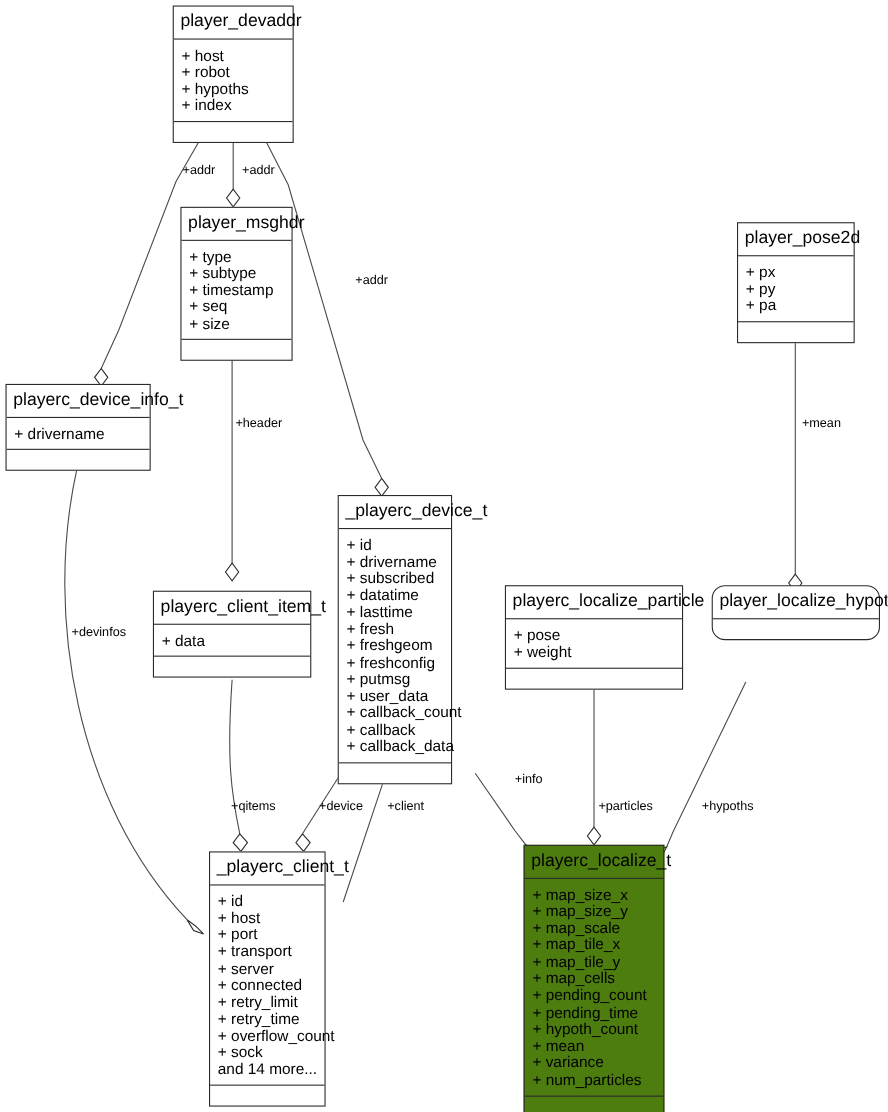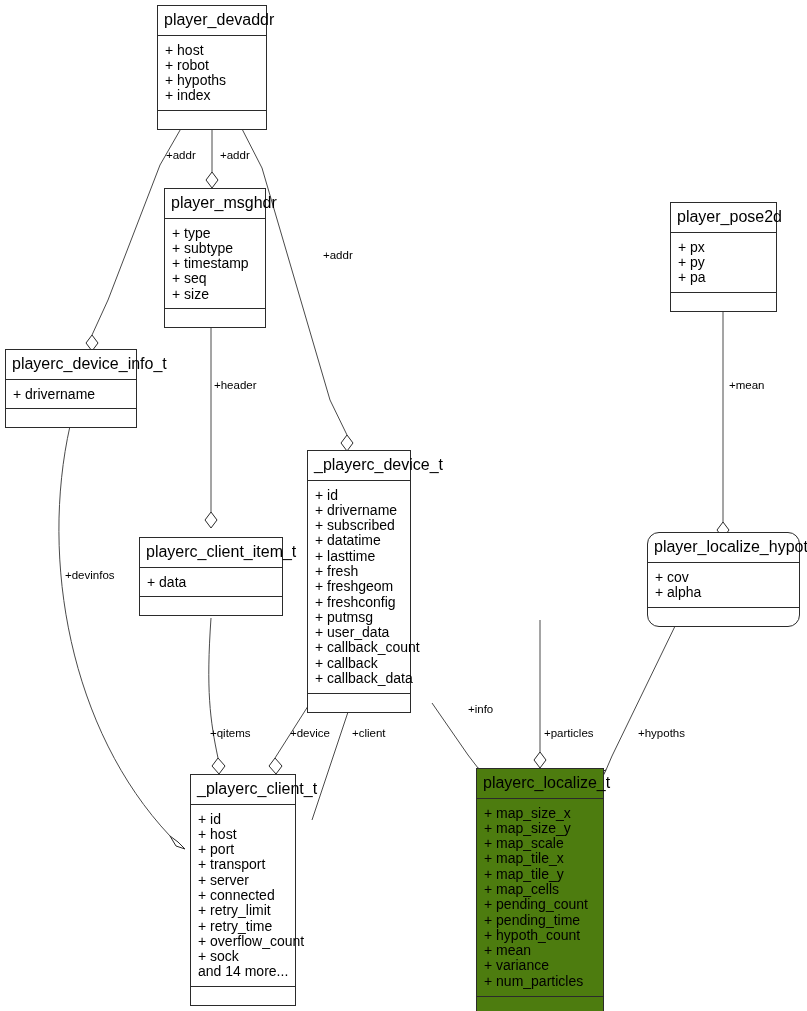--- a/index.html
+++ b/index.html
@@ -189,27 +189,31 @@
   </div>
 
   <div class="uml-class" style="left:139px; top:537px; width:144px;">
     <div class="cls-name">playerc_client_item_t</div>
     <div class="cls-attrs">
       <div class="attr">+ data</div>
     </div>
     <div class="cls-ops"></div>
   </div>
 
+  <div class="uml-class" style="left:459px; top:532px; width:162px;">
+    <div class="cls-name">playerc_localize_particle</div>
+    <div class="cls-attrs">
+      <div class="attr">+ pose</div>
+      <div class="attr">+ weight</div>
+    </div>
+    <div class="cls-ops"></div>
+  </div>
 
   <div class="uml-class" style="left:647px; top:532px; width:153px;border-radius:12px;">
     <div class="cls-name">player_localize_hypoth</div>
-    <div class="cls-attrs">
-      <div class="attr">+ cov</div>
-      <div class="attr">+ alpha</div>
-    </div>
     <div class="cls-ops"></div>
   </div>
 
   <div class="uml-class" style="left:190px; top:774px; width:106px;">
     <div class="cls-name">_playerc_client_t</div>
     <div class="cls-attrs">
       <div class="attr">+ id</div>
       <div class="attr">+ host</div>
       <div class="attr">+ port</div>
       <div class="attr">+ transport</div>

